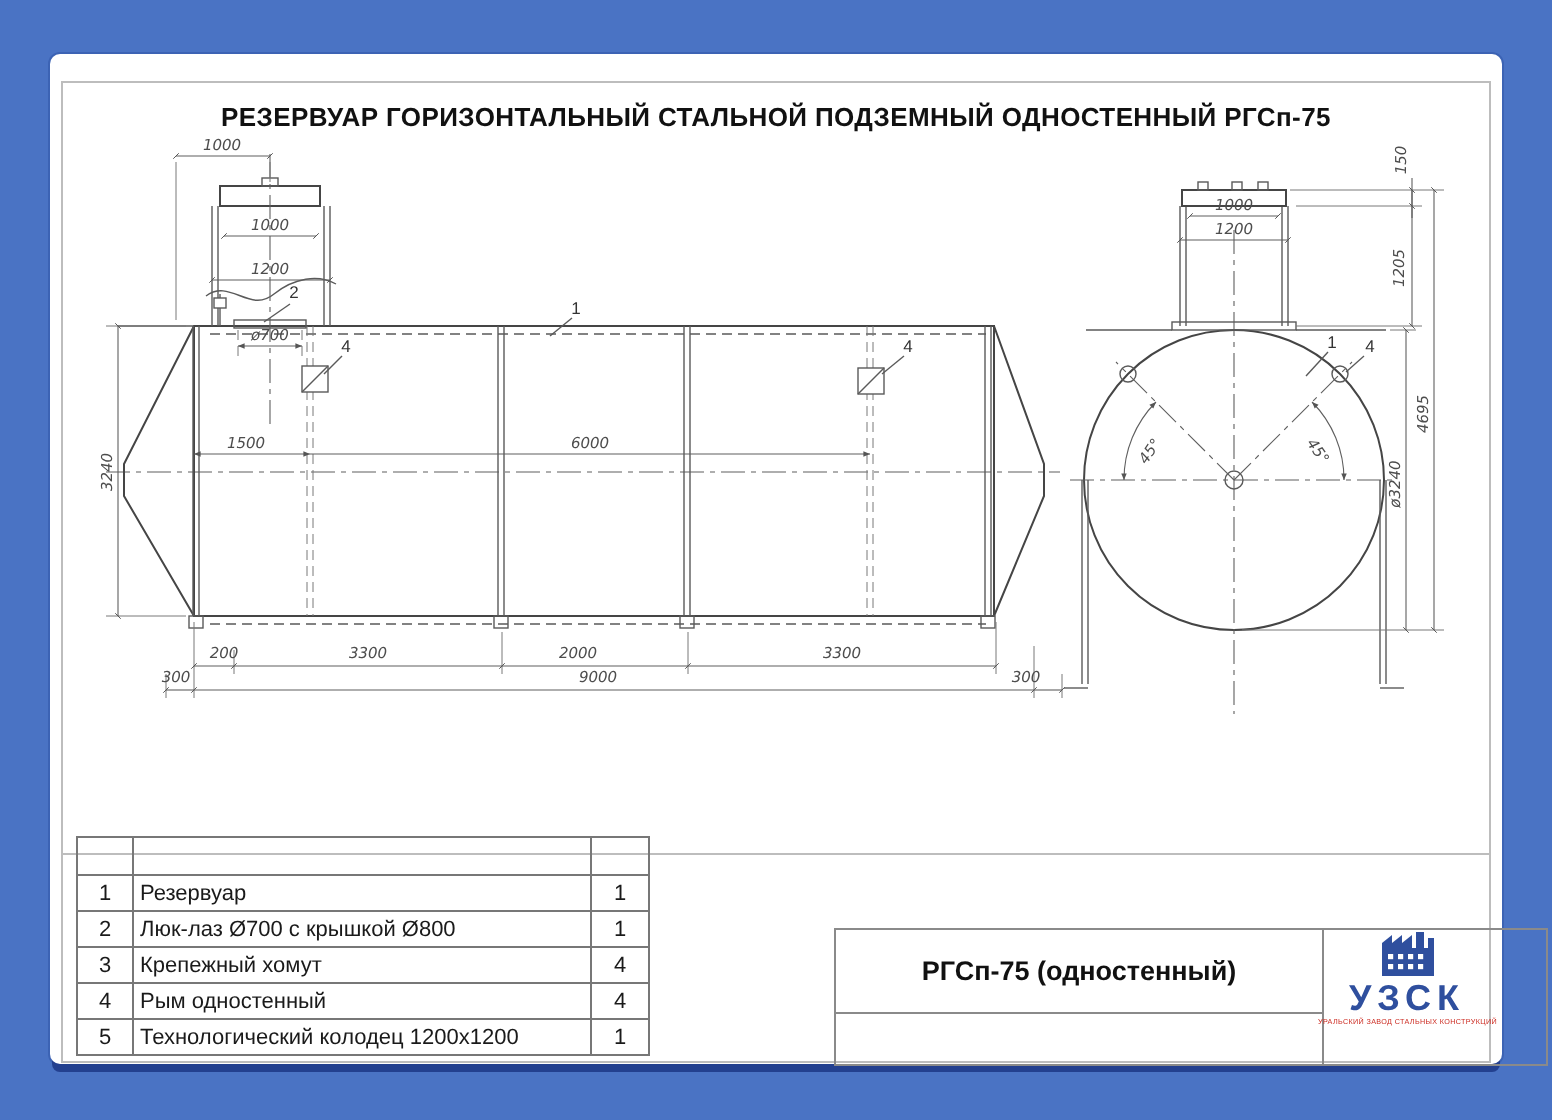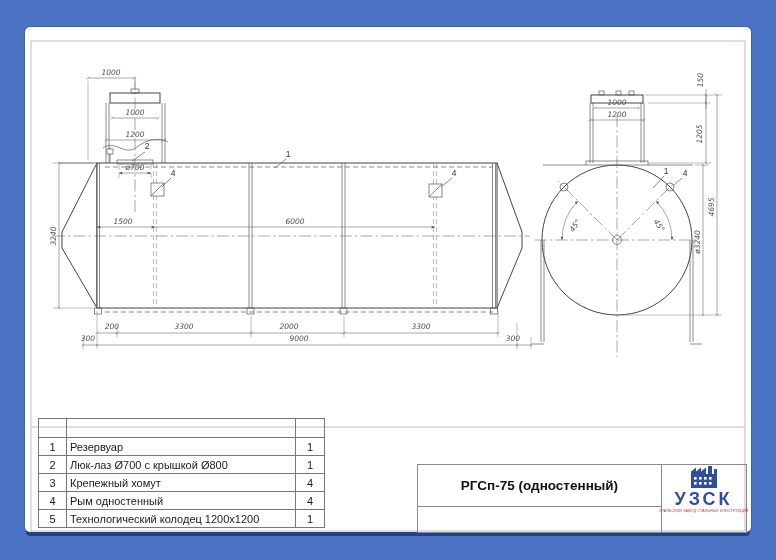--- a/index.html
+++ b/index.html
@@ -30,37 +30,38 @@
   table.parts{
     position:absolute;left:13px;top:391px;border-collapse:collapse;
     font-size:11px;color:#1a1a1a;table-layout:fixed;
   }
   table.parts td{border:1px solid #777;height:17px;padding:0 3px;overflow:hidden;white-space:nowrap;}
   table.parts tr.empty td{height:18px;border-bottom:1px solid #777;}
   td.c-num{width:21px;text-align:center;}
   td.c-name{width:222px;padding-left:6px;}
   td.c-qty{width:22px;text-align:center;}
   
-  .tblock{position:absolute;left:392px;top:437px;width:328px;height:67px;border:1px solid #8a8a8a;}
+  .tblock{position:absolute;left:392px;top:437px;width:328px;height:67px;border:1px solid #8a8a8a;padding-left:27px;}
   .tb-left{position:absolute;left:0;top:0;width:243px;height:100%;border-right:1px solid #8a8a8a;}
   .tb-model{position:absolute;left:0;top:0;width:100%;height:41px;border-bottom:1px solid #8a8a8a;
     display:flex;align-items:center;justify-content:center;font-size:13.5px;font-weight:bold;color:#111;}
   .tb-view{position:absolute;left:0;top:42px;width:100%;height:24px;
     display:flex;align-items:center;justify-content:center;font-size:11px;color:#222;}
   .tb-logo{position:absolute;left:244px;top:0;width:83px;height:100%;
     display:flex;flex-direction:column;align-items:center;justify-content:flex-start;padding-top:1px;box-sizing:border-box;}
   .logo-name{font-weight:bold;font-size:18px;letter-spacing:3px;color:#2f4f9e;line-height:18px;margin-top:1px;}
   .logo-tag{font-size:4px;color:#cc2a20;letter-spacing:.2px;white-space:nowrap;transform:scale(.9);}
   .frame-rect{stroke:#bdbdbd;stroke-width:1;fill:none;}
 </style>
 </head>
 <body>
 
 <div class="page">
 
+  <div class="doc-title">РЕЗЕРВУАР ГОРИЗОНТАЛЬНЫЙ СТАЛЬНОЙ ПОДЗЕМНЫЙ ОДНОСТЕННЫЙ РГСп-75</div>
 
   <svg class="drawing" viewBox="0 0 726 505">
     <defs>
       <marker id="tk" markerWidth="8" markerHeight="8" refX="4" refY="4" orient="auto">
         <path d="M1.5,6.5 L6.5,1.5" stroke="#555" stroke-width="0.9" fill="none"></path>
       </marker>
       <marker id="ar" markerWidth="7" markerHeight="6" refX="6.5" refY="3" orient="auto">
         <path d="M0.5,0.5 L6.5,3 L0.5,5.5 Z" fill="#555"></path>
       </marker>
       <marker id="arS" markerWidth="7" markerHeight="6" refX="0.5" refY="3" orient="auto">

